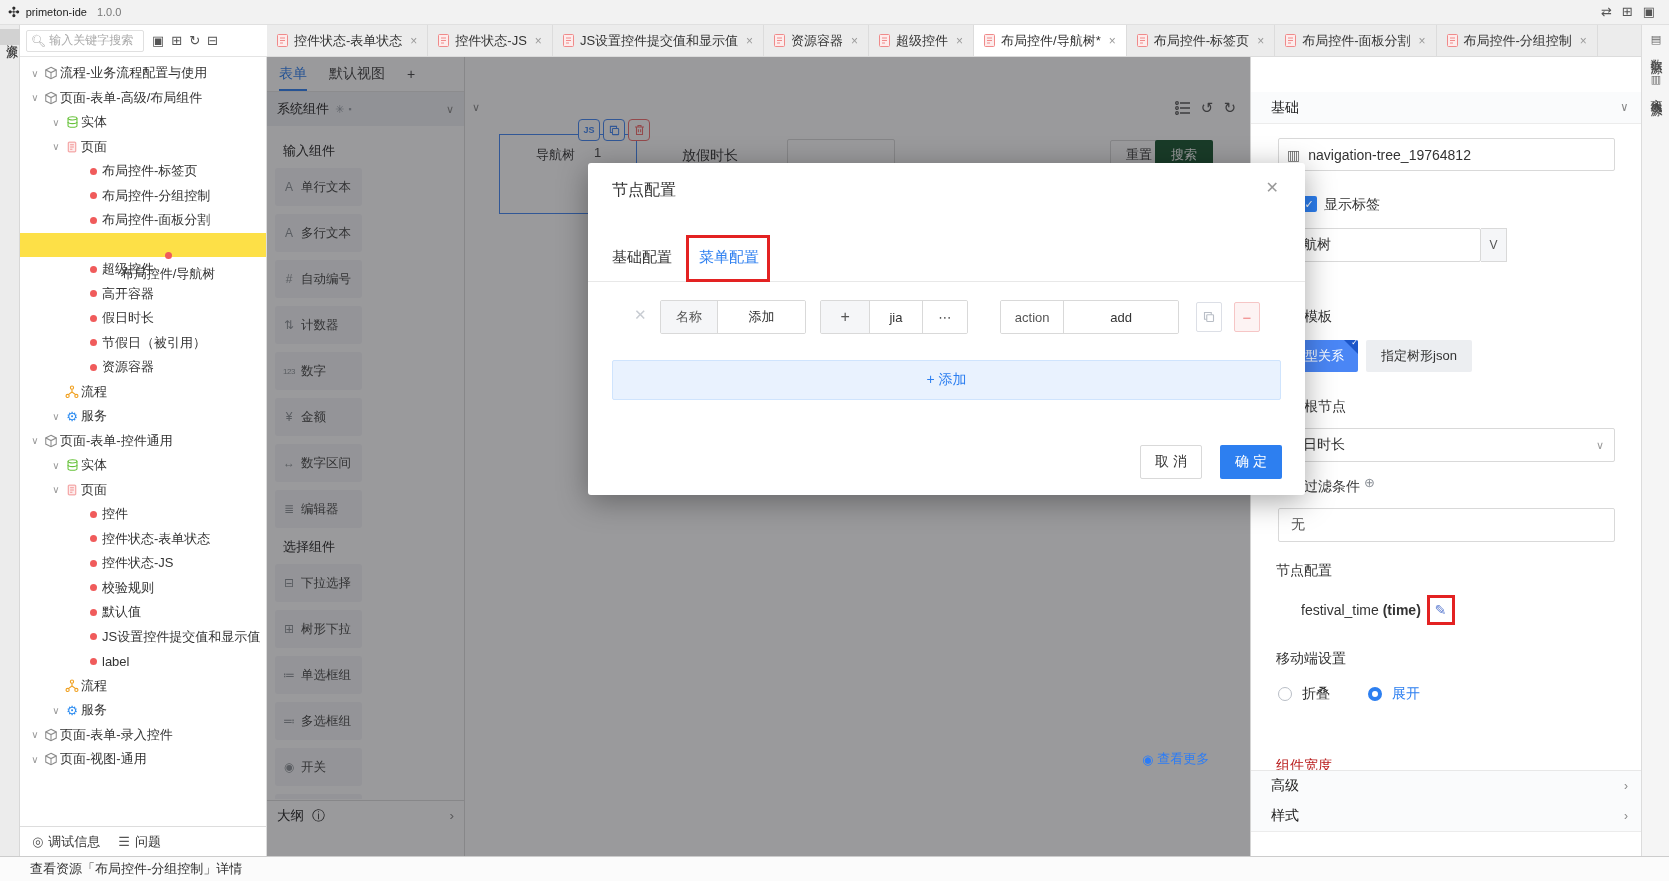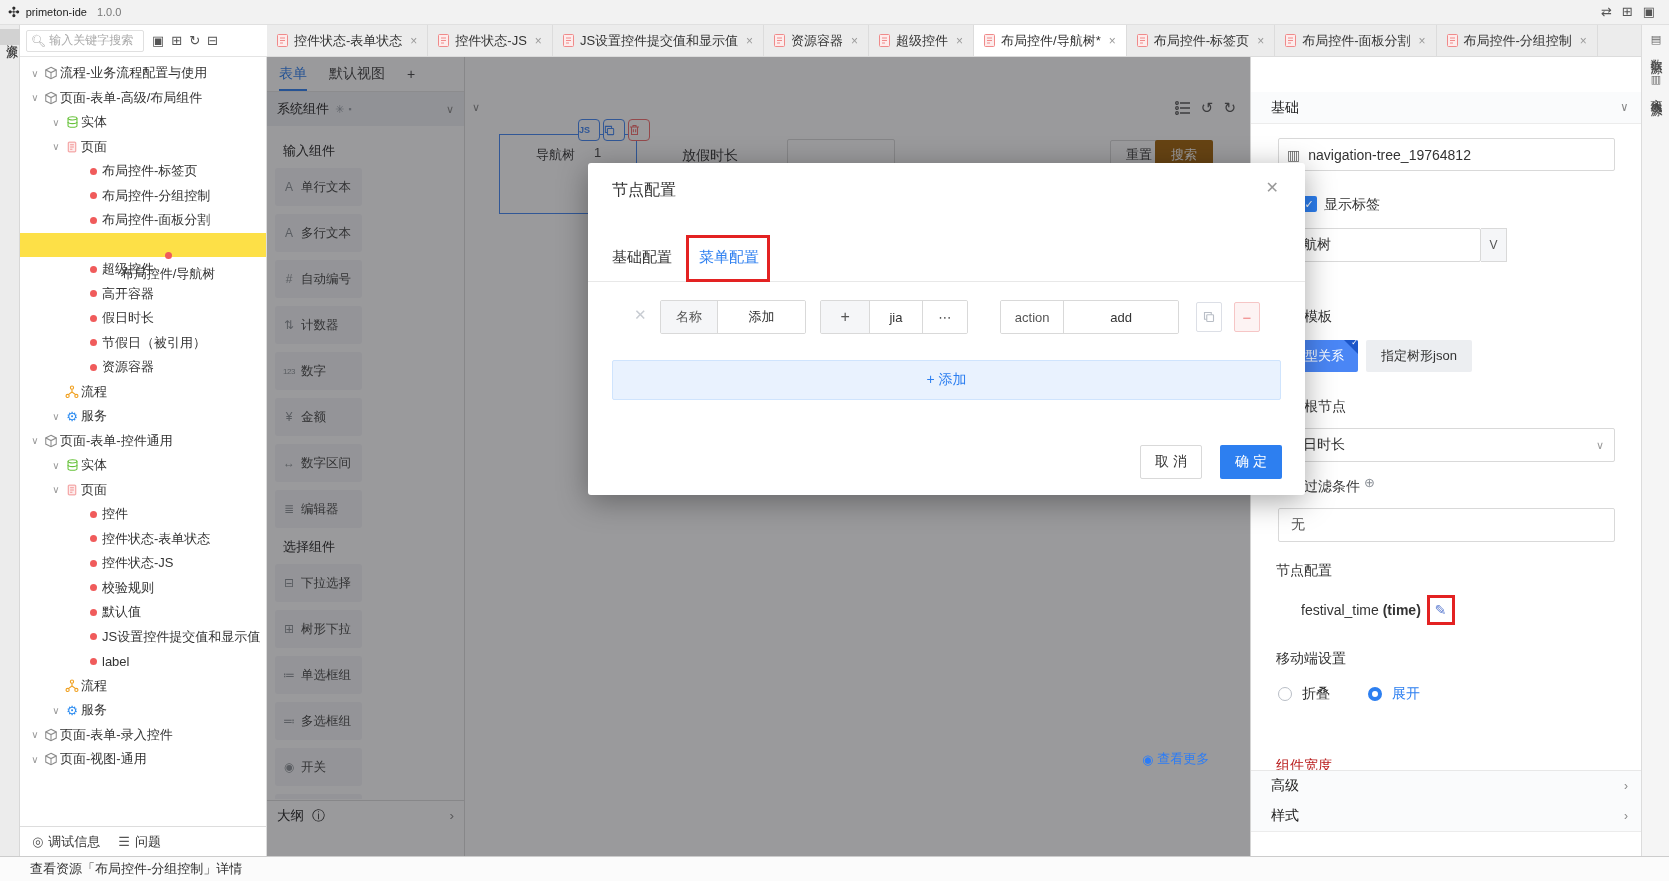--- a/index.html
+++ b/index.html
@@ -65,28 +65,28 @@
   .tile .tic.small { font-size:8px; letter-spacing:-0.5px; }
   #outlinebar { left:267px; top:800px; width:198px; height:30px; background:#fff; border-top:1px solid #ddd; border-right:1px solid #dcdcdc; display:flex; align-items:center; padding:0 10px; gap:8px; font-size:13.5px; color:#222; z-index:1; }
   #outlinebar .chev { margin-left:auto; color:#888; }
 
   
   #canvas { left:465px; top:57px; width:785px; height:799px; background:#fff; z-index:1; }
   #canvas .hdrchev { position:absolute; left:7px; top:44px; color:#888; font-size:11px; }
   #canvas .cicons { position:absolute; right:14px; top:42px; display:flex; gap:10px; color:#555; font-size:15px; align-items:center; }
   #navbox { position:absolute; left:34px; top:77px; width:138px; height:80px; border:1px solid #4086f4; }
   #navbox .lbl { position:absolute; left:36px; top:11px; font-size:13px; color:#333; }
-  .fbtn { position:absolute; width:22px; height:22px; border-radius:4px; background:#fff; display:flex; align-items:center; justify-content:flex-start; }
+  .fbtn { position:absolute; width:22px; height:22px; border-radius:4px; background:#fff; display:flex; align-items:center; justify-content:center; }
   .fbtn.b { border:1px solid #4086f4; color:#4086f4; }
   .fbtn.r { border:1px solid #f56c6c; color:#f56c6c; }
   #cbadge { position:absolute; left:129px; top:88px; font-size:13px; color:#444; }
   #flabel { position:absolute; left:217px; top:90px; font-size:14px; color:#333; }
   #finput { position:absolute; left:322px; top:82px; width:108px; height:34px; background:#fff; border:1px solid #d9d9d9; border-radius:2px; }
   #resetbtn { position:absolute; left:645px; top:83px; width:58px; height:30px; background:#fff; border:1px solid #d9d9d9; border-radius:2px; font-size:13px; color:#333; display:flex; align-items:center; justify-content:center; }
-  #searchbtn { position:absolute; left:690px; top:83px; width:58px; height:30px; background:#a16207; border-radius:2px; font-size:13px; color:#fff; display:flex; align-items:center; justify-content:center; }
+  #searchbtn { position:absolute; left:690px; top:83px; width:58px; height:30px; background:#14532d; border-radius:2px; font-size:13px; color:#fff; display:flex; align-items:center; justify-content:center; }
 
   #morelink { left:1142px; top:750px; color:#2b7cf7; font-size:13px; display:flex; gap:4px; align-items:center; z-index:6; }
 
   
   #mask { left:267px; top:57px; width:983px; height:799px; background:rgba(30,32,36,0.45); z-index:5; }
 
   
   #inspector { left:1250px; top:57px; width:391px; height:799px; background:#fff; border-left:1px solid #d4d4d4; z-index:1; }
   .sechdr { position:absolute; left:0; width:391px; height:32px; background:#fafbfc; border-bottom:1px solid #ececec; display:flex; align-items:center; padding:0 14px 0 20px; font-size:14px; color:#222; }
   .sechdr .chev { margin-left:auto; color:#888; font-size:12px; }

